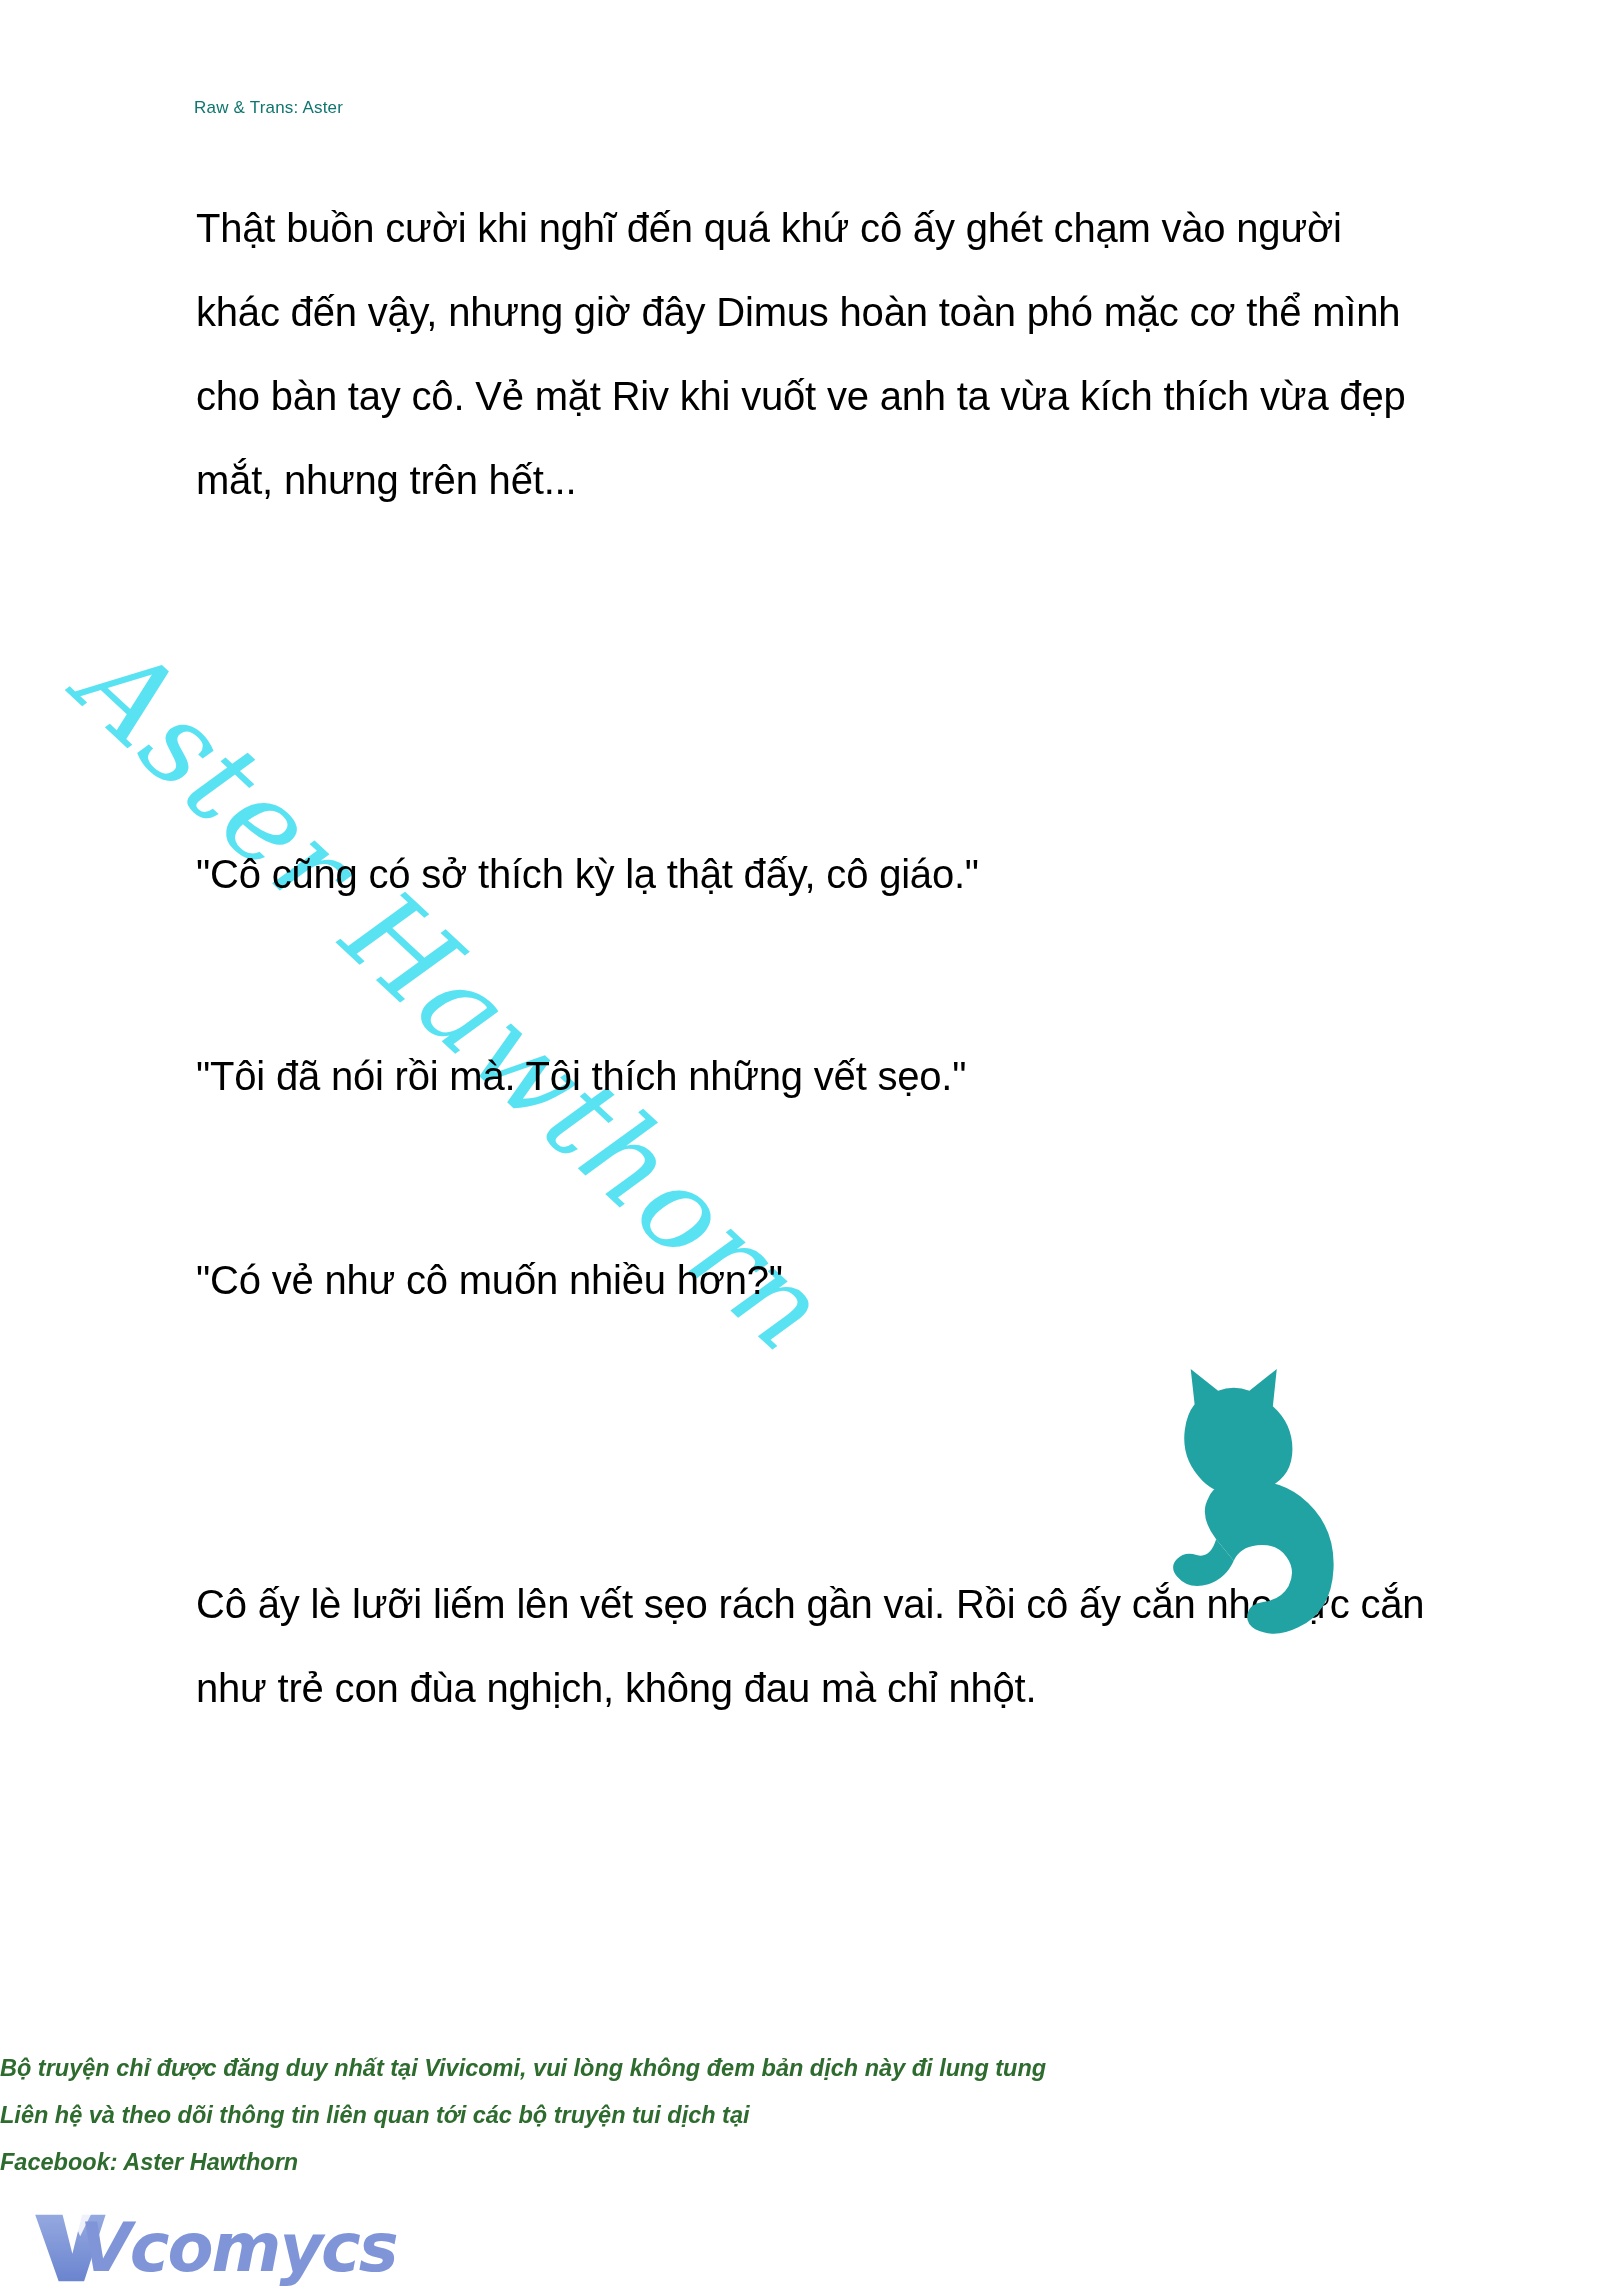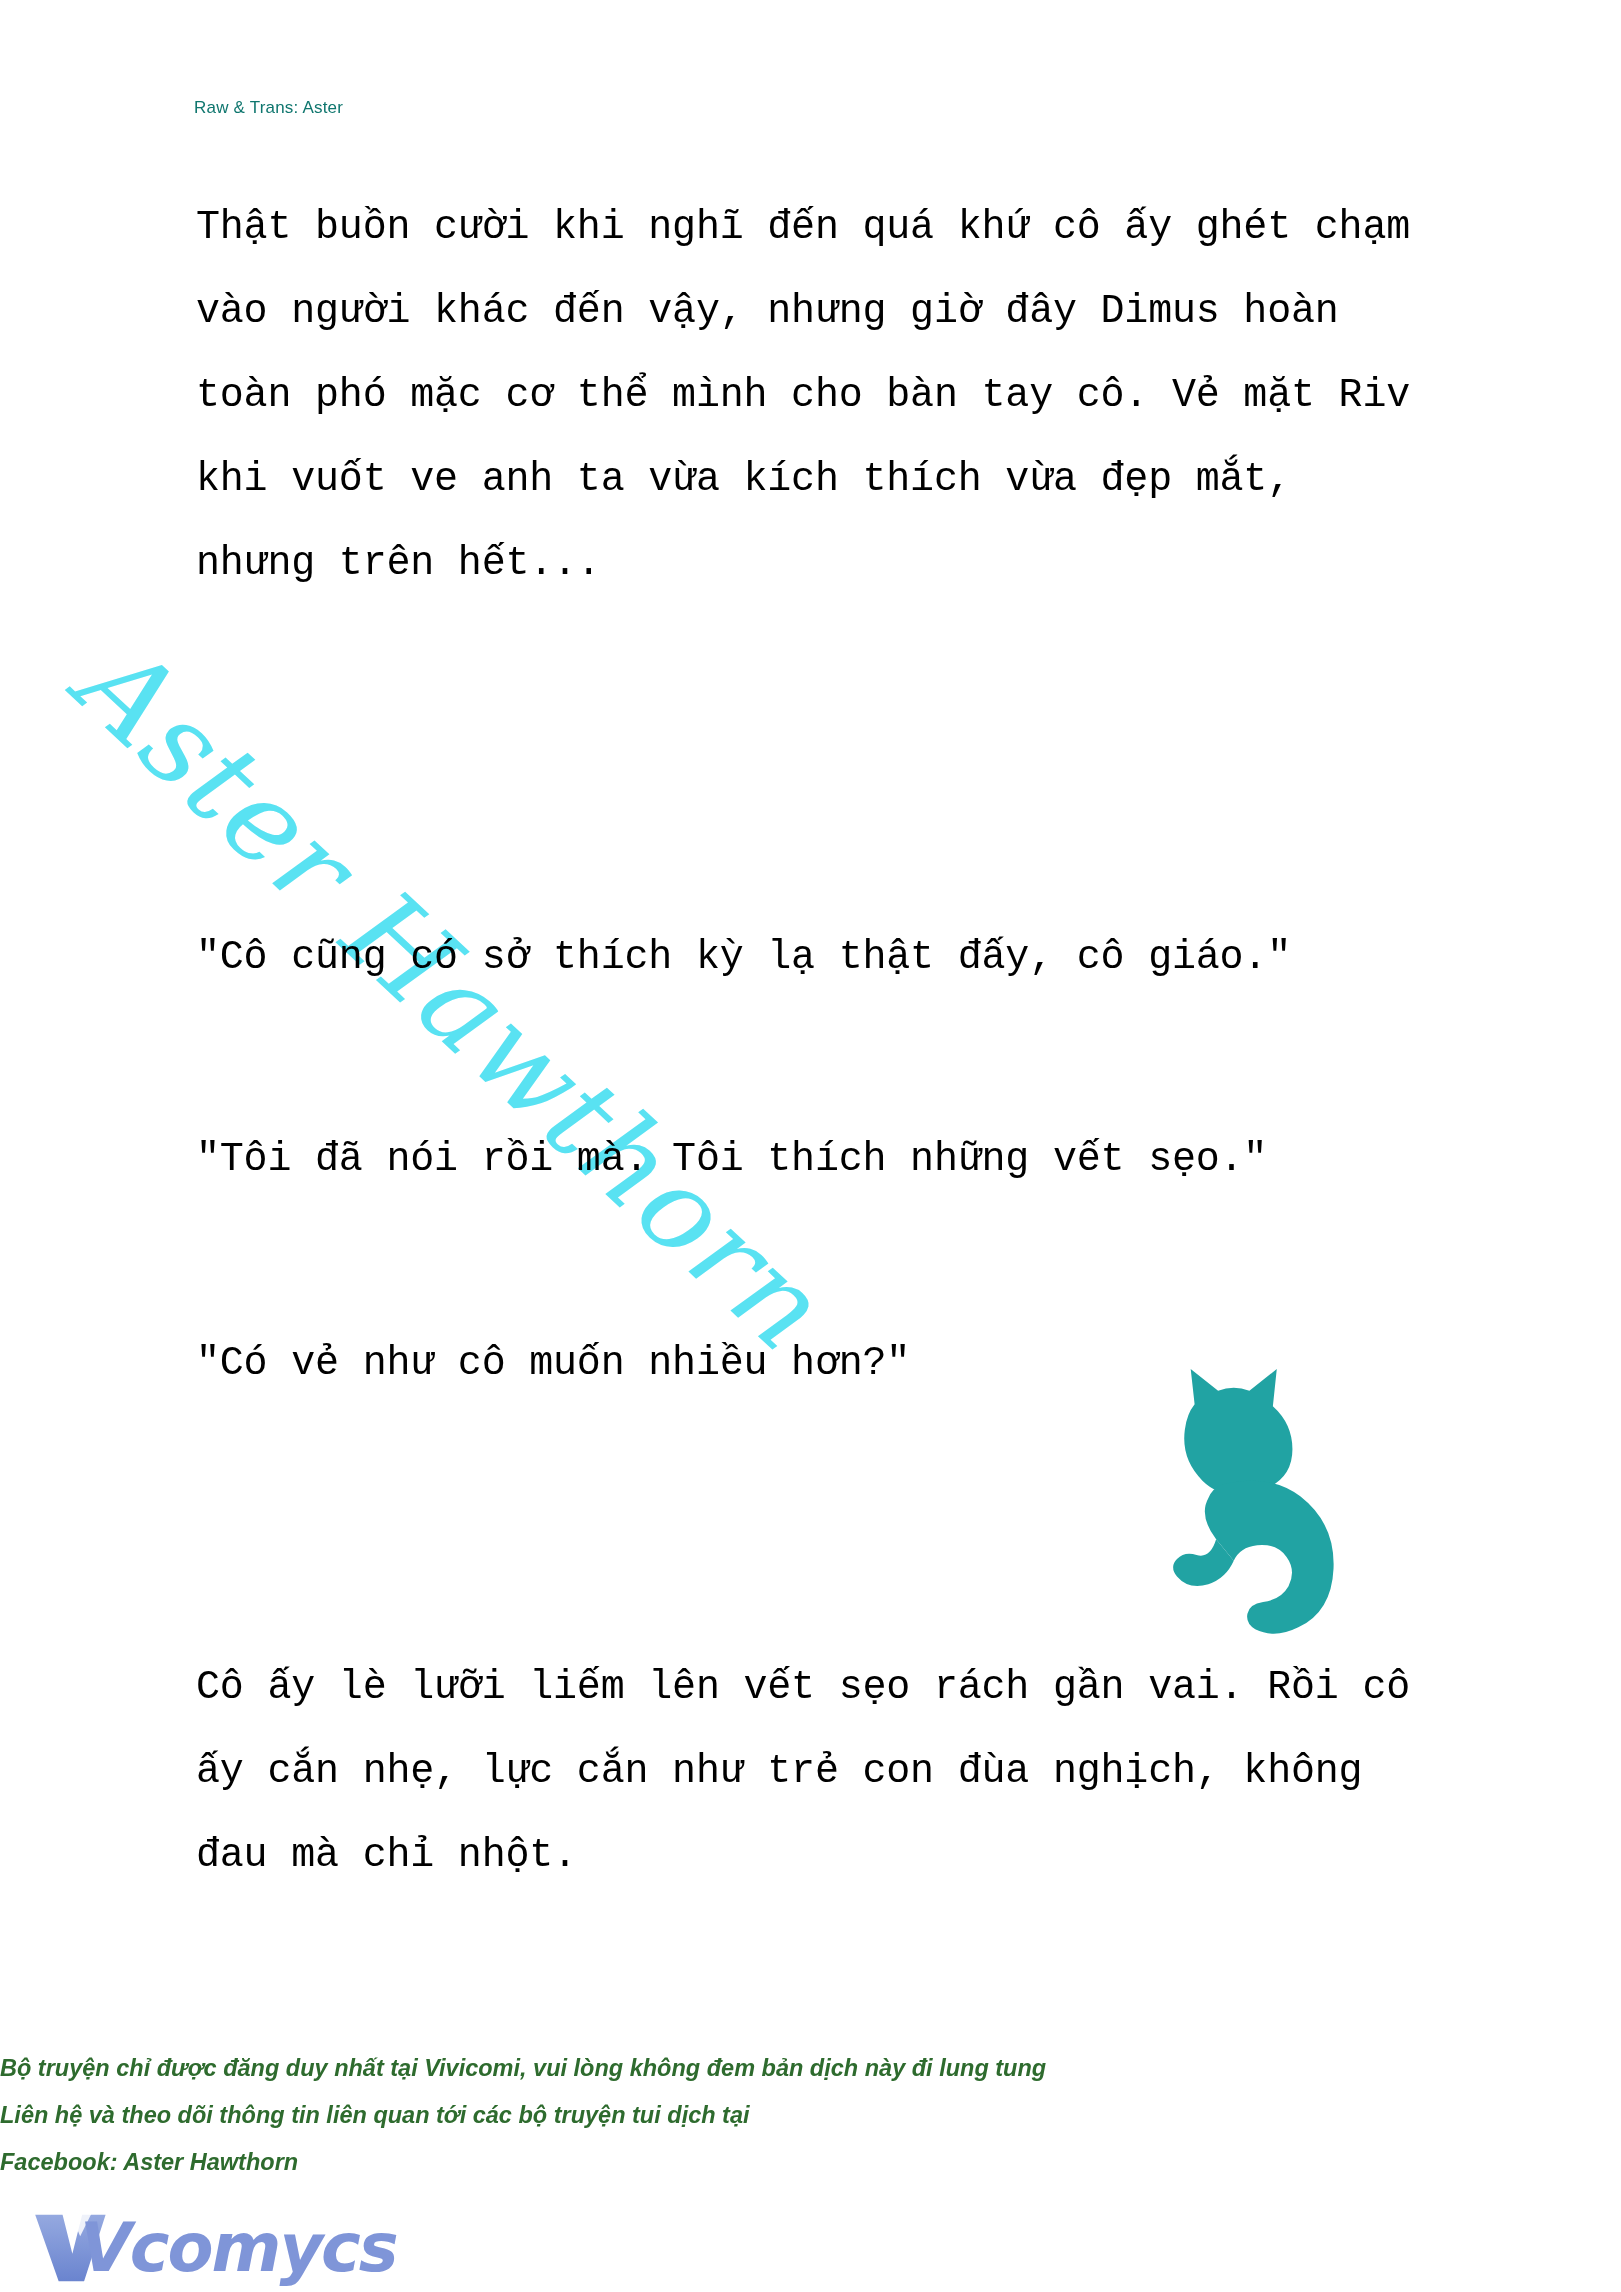--- a/index.html
+++ b/index.html
@@ -31,21 +31,21 @@
   }
 
   
   .body-col {
     position: absolute;
     left: 196px;
     top: 186px;
     width: 1235px;
   }
   .para {
-    font-family: Liberation Mono, monospace;
+    font-family: Liberation Sans, sans-serif;
     font-size: 40px;
     line-height: 84px;
     color: #000000;
     margin: 0;
     letter-spacing: -0.2px;
     white-space: pre-line;
   }
   .gap-1 { height: 192px; }
   .gap-2 { height: 118px; }
   .gap-3 { height: 118px; }

